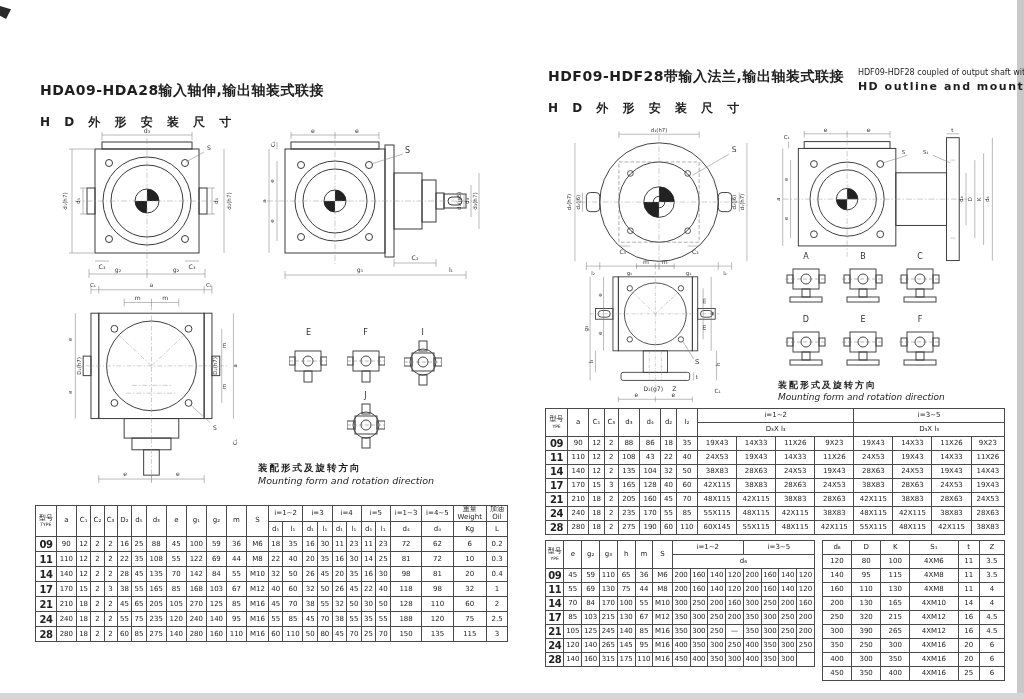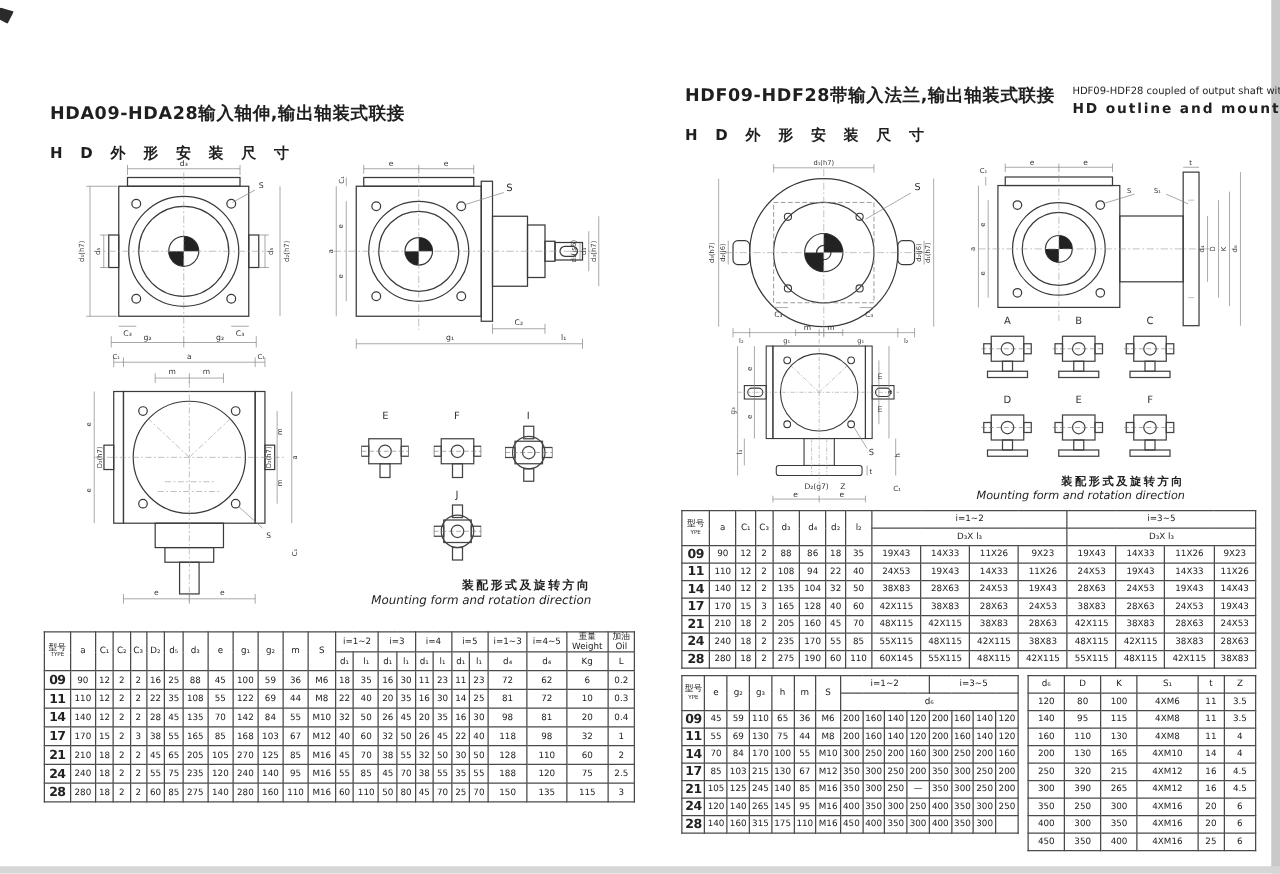--- a/index.html
+++ b/index.html
@@ -29,21 +29,21 @@
   .type-th{font-size:7px;line-height:1;margin-top:18px;}
   .type-th .ten{font-size:5px;transform:scale(.9);}
   .sm2{font-size:5px;line-height:1;}
   
   svg.drw{display:block;}
   .dt{font-size:6.2px;fill:#333;}
   .dts{font-size:5.6px;fill:#333;}
   
   .mitem{display:inline-block;text-align:center;vertical-align:top;}
   .mlabel{font-size:8px;color:#333;margin-bottom:2px;}
-  .mcap{text-align:right;margin-top:8px;}
+  .mcap{text-align:left;margin-top:8px;}
   .mcap .c{font-size:9.5px;font-weight:bold;letter-spacing:2px;}
   .mcap .e{font-size:9.5px;font-style:italic;}
   
   .edge-r{position:absolute;right:0;top:0;width:7px;height:699px;background:#c9c9c9;}
   .edge-b{position:absolute;left:0;bottom:0;width:1024px;height:6px;background:#d6d6d6;}
   .blot{position:absolute;left:0;top:6px;width:11px;height:13px;background:#2a2a2a;
         clip-path:polygon(0 0,100% 25%,55% 100%,0 75%);}
 </style>
 </head>
 <body>
@@ -857,21 +857,21 @@
           <td>14X33</td>
           <td>11X26</td>
           <td>9X23</td>
         </tr>
         <tr>
           <td>11</td>
           <td>110</td>
           <td>12</td>
           <td>2</td>
           <td>108</td>
-          <td>94</td>
+          <td>43</td>
           <td>22</td>
           <td>40</td>
           <td>24X53</td>
           <td>19X43</td>
           <td>14X33</td>
           <td>11X26</td>
           <td>24X53</td>
           <td>19X43</td>
           <td>14X33</td>
           <td>11X26</td>

